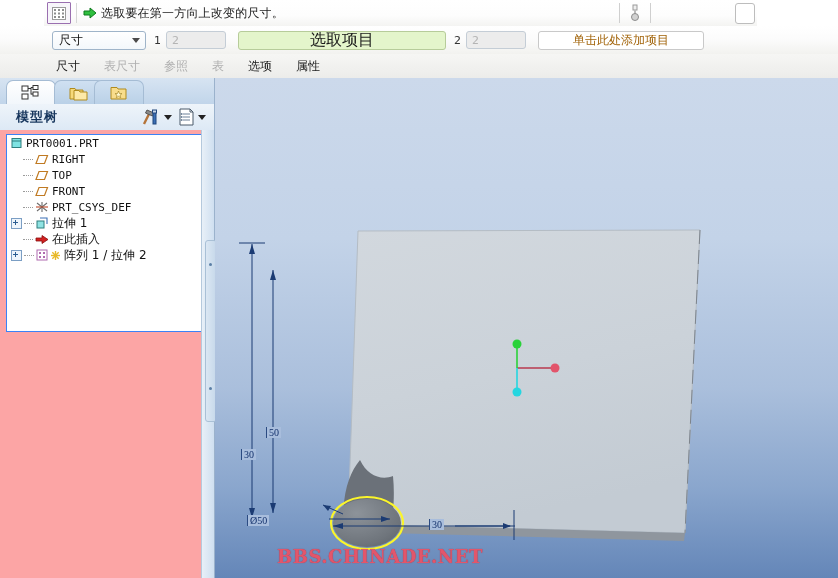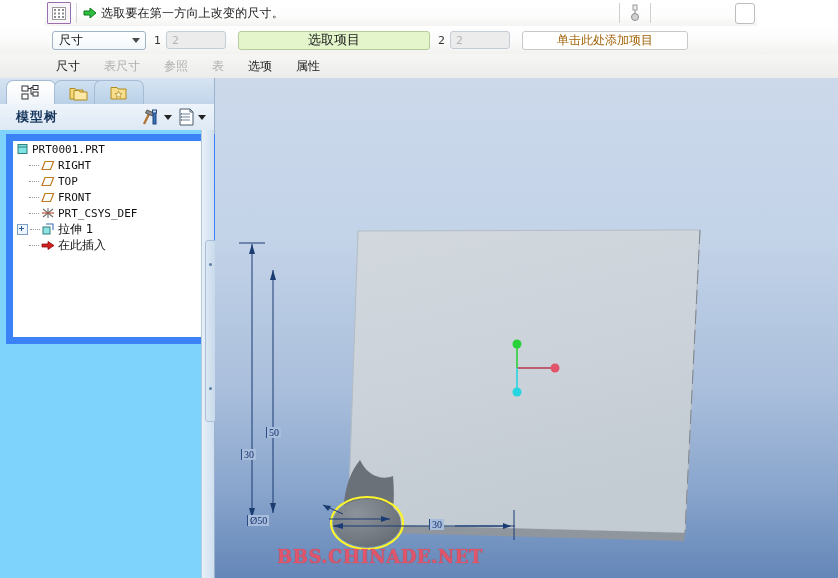--- a/index.html
+++ b/index.html
@@ -71,25 +71,25 @@
   .ghost-field {
     width: 60px; height: 18px;
     border: 1px solid #c4cdd6; border-radius: 3px;
     background: #ececec;
     color: #b4b4b4; font-size: 11px;
     display: flex; align-items: center; padding-left: 5px;
     box-sizing: border-box;
   }
   .collector {
     margin-left: 12px;
-    width: 192px; height: 19px;
+    width: 208px; height: 19px;
     border: 1px solid #b7cc9a; border-radius: 3px;
     background: #e4f5cb;
     display: flex; align-items: center; justify-content: center;
-    font-size: 13px; color: #1a1a1a;
+    font-size: 16px; color: #1a1a1a;
     box-sizing: border-box;
   }
   .addfield {
     margin-left: 12px;
     width: 166px; height: 19px;
     border: 1px solid #c9c9c9; border-radius: 3px;
     background: #ffffff;
     display: flex; align-items: center; justify-content: center;
     font-size: 12px; color: #a16207;
     box-sizing: border-box;
@@ -106,21 +106,21 @@
     font-size: 12px; padding: 0 12px; height: 22px;
     display: flex; align-items: center; cursor: default;
   }
   .tabstrip .tab.first { margin-left: 44px; }
   .tabstrip .tab.on  { color: #1a1a1a; }
   .tabstrip .tab.off { color: #b0b0b0; }
 
   
   .navpanel {
     position: absolute; left: 0; top: 78px; width: 214px; height: 500px;
-    background: #7dd3fc;
+    background: #fca5a5;
     border-right: 1px solid #9bb2cc;
   }
   .nav-tabrow {
     position: absolute; left: 0; top: 0; width: 214px; height: 26px;
     background: linear-gradient(to bottom, #d7e4f2 0%, #c1d5ea 100%);
     border-bottom: 1px solid #9fb8d2;
   }
   .nav-tab {
     position: absolute; top: 2px; height: 24px; width: 48px;
     border-top-left-radius: 7px; border-top-right-radius: 7px;
@@ -147,21 +147,21 @@
   .tool-btn { display:flex; align-items:center; margin-left: 6px; }
   .caret {
     width: 0; height: 0; margin-left: 3px;
     border-left: 4px solid transparent; border-right: 4px solid transparent;
     border-top: 5px solid #222;
   }
 
   .tree-box {
     position: absolute; left: 6px; top: 56px; width: 196px; height: 196px;
     background: #ffffff;
-    border: 7px solid #3b82f6;
+    border: 1px solid #3b82f6;
     overflow: hidden;
   }
   .tree-row {
     display: flex; align-items: center; height: 16px;
     font-family: "DejaVu Sans Mono", "Liberation Mono", monospace;
     font-size: 11px; color: #111; white-space: nowrap;
   }
   .tree-row .lbl { margin-left: 3px; }
   .tree-row .lbl.cn { font-family: "DejaVu Sans", "Liberation Sans", sans-serif; font-size: 12px; }
   .indent0 { padding-left: 4px; }
@@ -408,20 +408,42 @@
       </div>
 
       <div class="tree-row indent1">
         <span class="dotline"></span>
         <svg width="14" height="11" viewBox="0 0 14 11">
           <path d="M1 4 L7 4 L7 1.5 L13 5.5 L7 9.5 L7 7 L1 7 Z" fill="#d12020" stroke="#8c1010" stroke-width=".8"></path>
         </svg>
         <span class="lbl cn">在此插入</span>
       </div>
 
+      <div class="tree-row indent0">
+        <span class="expander"></span>
+        <span class="dotline"></span>
+        <svg width="13" height="12" viewBox="0 0 13 12">
+          <rect x="1" y="1" width="10" height="10" fill="#ffffff" stroke="#b06bb0"></rect>
+          <g fill="#b06bb0">
+            <rect x="3" y="3" width="2" height="2"></rect>
+              <rect x="7" y="3" width="2" height="2"></rect>
+            <rect x="3" y="7" width="2" height="2"></rect>
+              <rect x="7" y="7" width="2" height="2"></rect>
+          </g>
+        </svg>
+        <svg width="11" height="11" viewBox="0 0 11 11" style="margin-left:1px">
+          <g stroke="#e8b92a" stroke-width="1.4">
+            <path d="M5.5 1 V10"></path>
+              <path d="M1 5.5 H10"></path>
+              <path d="M2.3 2.3 L8.7 8.7"></path>
+              <path d="M8.7 2.3 L2.3 8.7"></path>
+          </g>
+        </svg>
+        <span class="lbl cn">阵列 1 / 拉伸 2</span>
+      </div>
 
     </div>
 
     <div class="navpanel-scroll"></div>
   </div>
 
   <div class="splitter">
     <span class="dot" style="top:22px"></span>
     <span class="dot" style="top:146px"></span>
   </div>

